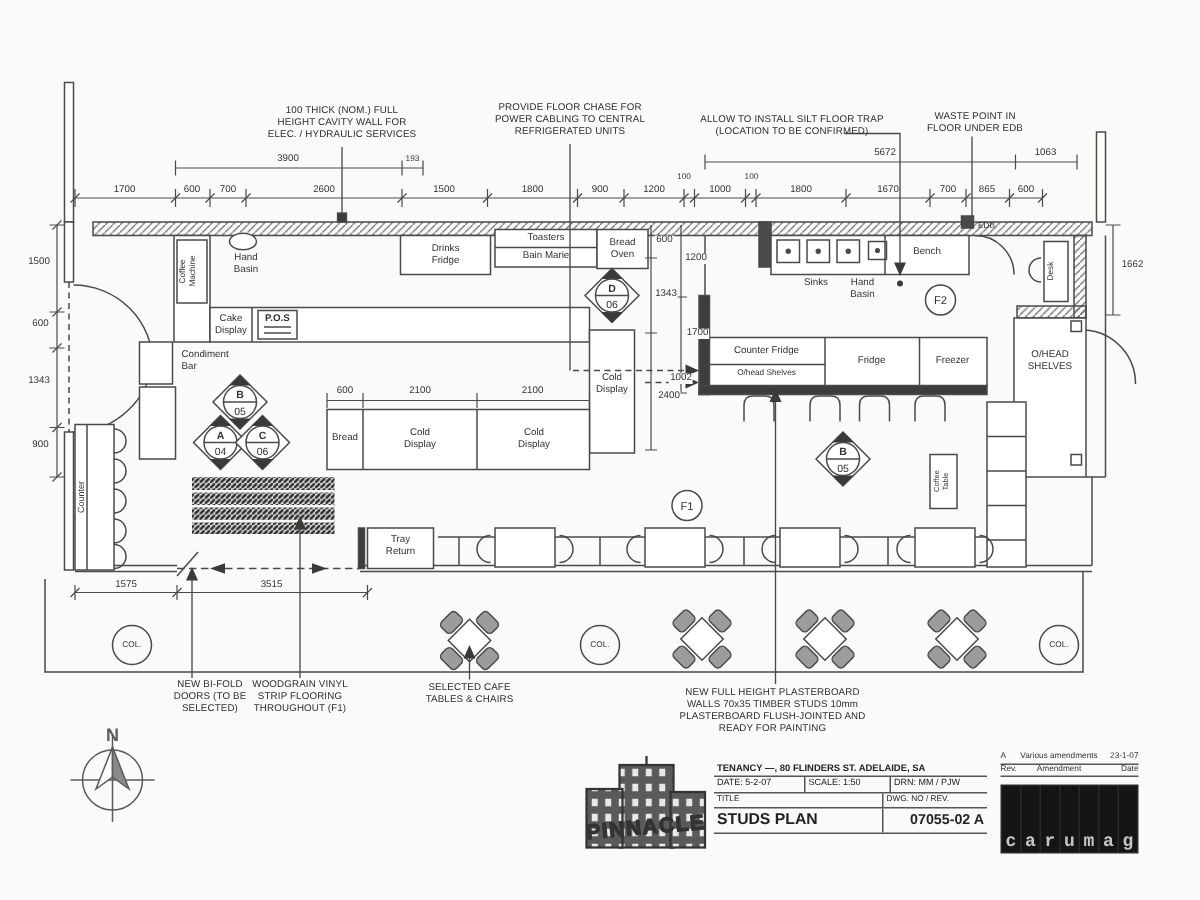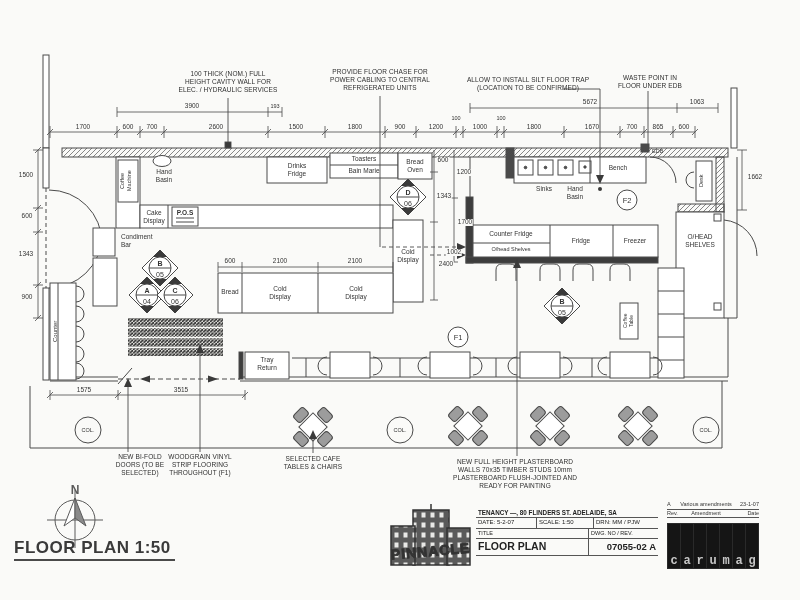--- a/index.html
+++ b/index.html
@@ -444,21 +444,20 @@
 Display</div>
 <div class="lbl" style="left:267px;top:356px;">Tray
 Return</div>
 <div class="vert" style="left:622px;top:305px;width:14px;height:32px;font-size:5px;">Coffee
 Table</div>
 <div class="lbl" style="left:88px;top:427px;font-size:5.5px;">COL.</div>
 <div class="lbl" style="left:400px;top:427px;font-size:5.5px;">COL.</div>
 <div class="lbl" style="left:706px;top:427px;font-size:5.5px;">COL.</div>
 
 <span class="north-n">N</span>
-<div class="ptitle">FLOOR PLAN 1:50</div>
 
 <div class="tblock">
   <div class="tb-row" style="padding:0 2px;">
     <span class="tb-ten">TENANCY —, 80 FLINDERS ST. ADELAIDE, SA</span>
   </div>
   <div class="tb-row tb-cols">
     <div class="tb-cell" style="width:56px;">
       <span>DATE:</span>
       <span>5-2-07</span>
     </div>
@@ -473,21 +472,21 @@
   </div>
   <div class="tb-row tb-cols">
     <div class="tb-cell" style="width:108px;font-size:5.5px;">
       <span>TITLE</span>
     </div>
     <div class="tb-cell" style="flex:1;font-size:5.5px;">
       <span>DWG. NO / REV.</span>
     </div>
   </div>
   <div class="tb-row tb-cols">
-    <div class="tb-cell tb-title" style="width:108px;border:none;">FLOOR PLAN</div>
+    <div class="tb-cell tb-title" style="width:108px;border:none;">STUDS PLAN</div>
     <div class="tb-cell tb-no" style="flex:1;">07055-02 A</div>
   </div>
 </div>
 
 <div class="revstrip">
   <div class="rev-row">
     <span class="rev-c1">A</span>
     <span class="rev-c2">Various amendments</span>
     <span class="rev-c3">23-1-07</span>
   </div>

